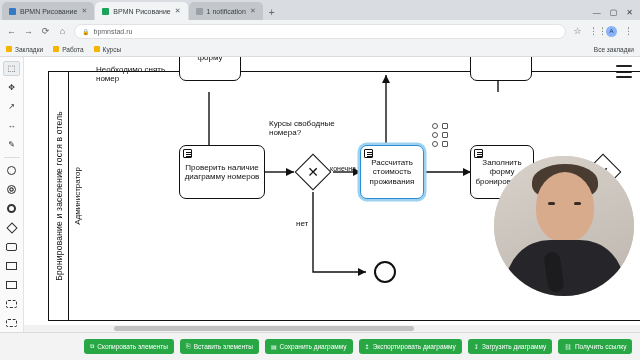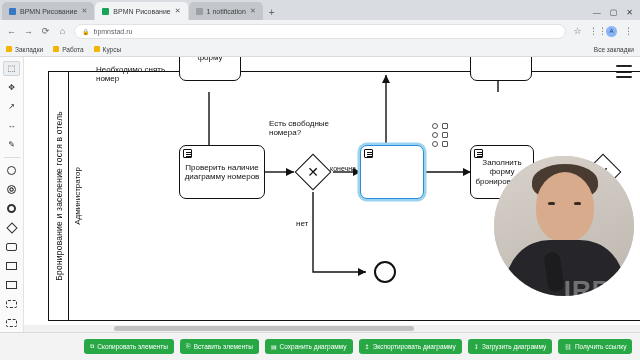--- a/index.html
+++ b/index.html
@@ -364,35 +364,36 @@
       <div class="lbl" style="left:72px; top:8px; width:72px;">
         <span>Необходимо снять номер</span>
       </div>
 
       <div class="task" style="left:155px; top:88px; width:86px; height:54px;">
         <span class="tico"></span>
         <span>Проверить наличие диаграмму номеров</span>
       </div>
 
       <div class="lbl" style="left:245px; top:62px; width:76px;">
-        <span>Есть свободные номера?</span>
+        <span>Курсы свободные номера?</span>
       </div>
 
       <div class="gateway" style="left:276px; top:102px;">
         <div class="x">✕</div>
       </div>
       <div class="lbl" style="left:306px; top:108px; width:42px; font-size:7px;">
         <span>конечна</span>
       </div>
       <div class="lbl" style="left:272px; top:162px; width:30px;">
         <span>нет</span>
       </div>
 
       <div class="task sel" style="left:336px; top:88px; width:64px; height:54px;">
         <span class="tico"></span>
+        <span>Рассчитать стоимость проживания</span>
       </div>
 
       <div class="minipal" style="left:408px; top:66px;">
         <i></i>
         <i class="sq"></i>
         <i></i>
         <i class="sq"></i>
         <i></i>
         <i class="sq"></i>
       </div>
@@ -411,21 +412,20 @@
       <div class="webcam">
         <div class="wc-bg"></div>
         <div class="wc-hair"></div>
         <div class="wc-head">
           <span class="wc-eye" style="left:12px; top:30px;"></span>
           <span class="wc-eye" style="left:38px; top:30px;"></span>
         </div>
         <div class="wc-body"></div>
         <div class="wc-mic"></div>
       </div>
-      <div class="wm-text">IRBIS</div>
     </div>
 
     <div class="scroll-h">
       <div class="thumb"></div>
     </div>
 
     <div class="bottombar">
       <div class="gbtn">
         <span class="gi">⧉</span>
         <span>Скопировать элементы</span>

